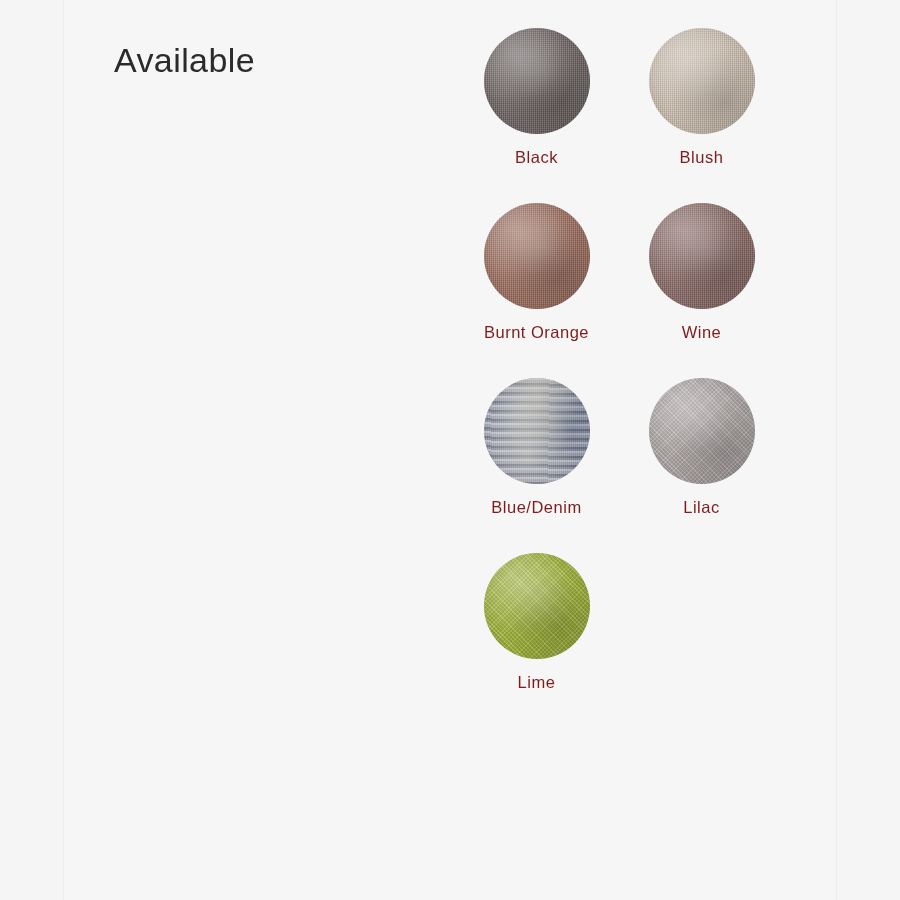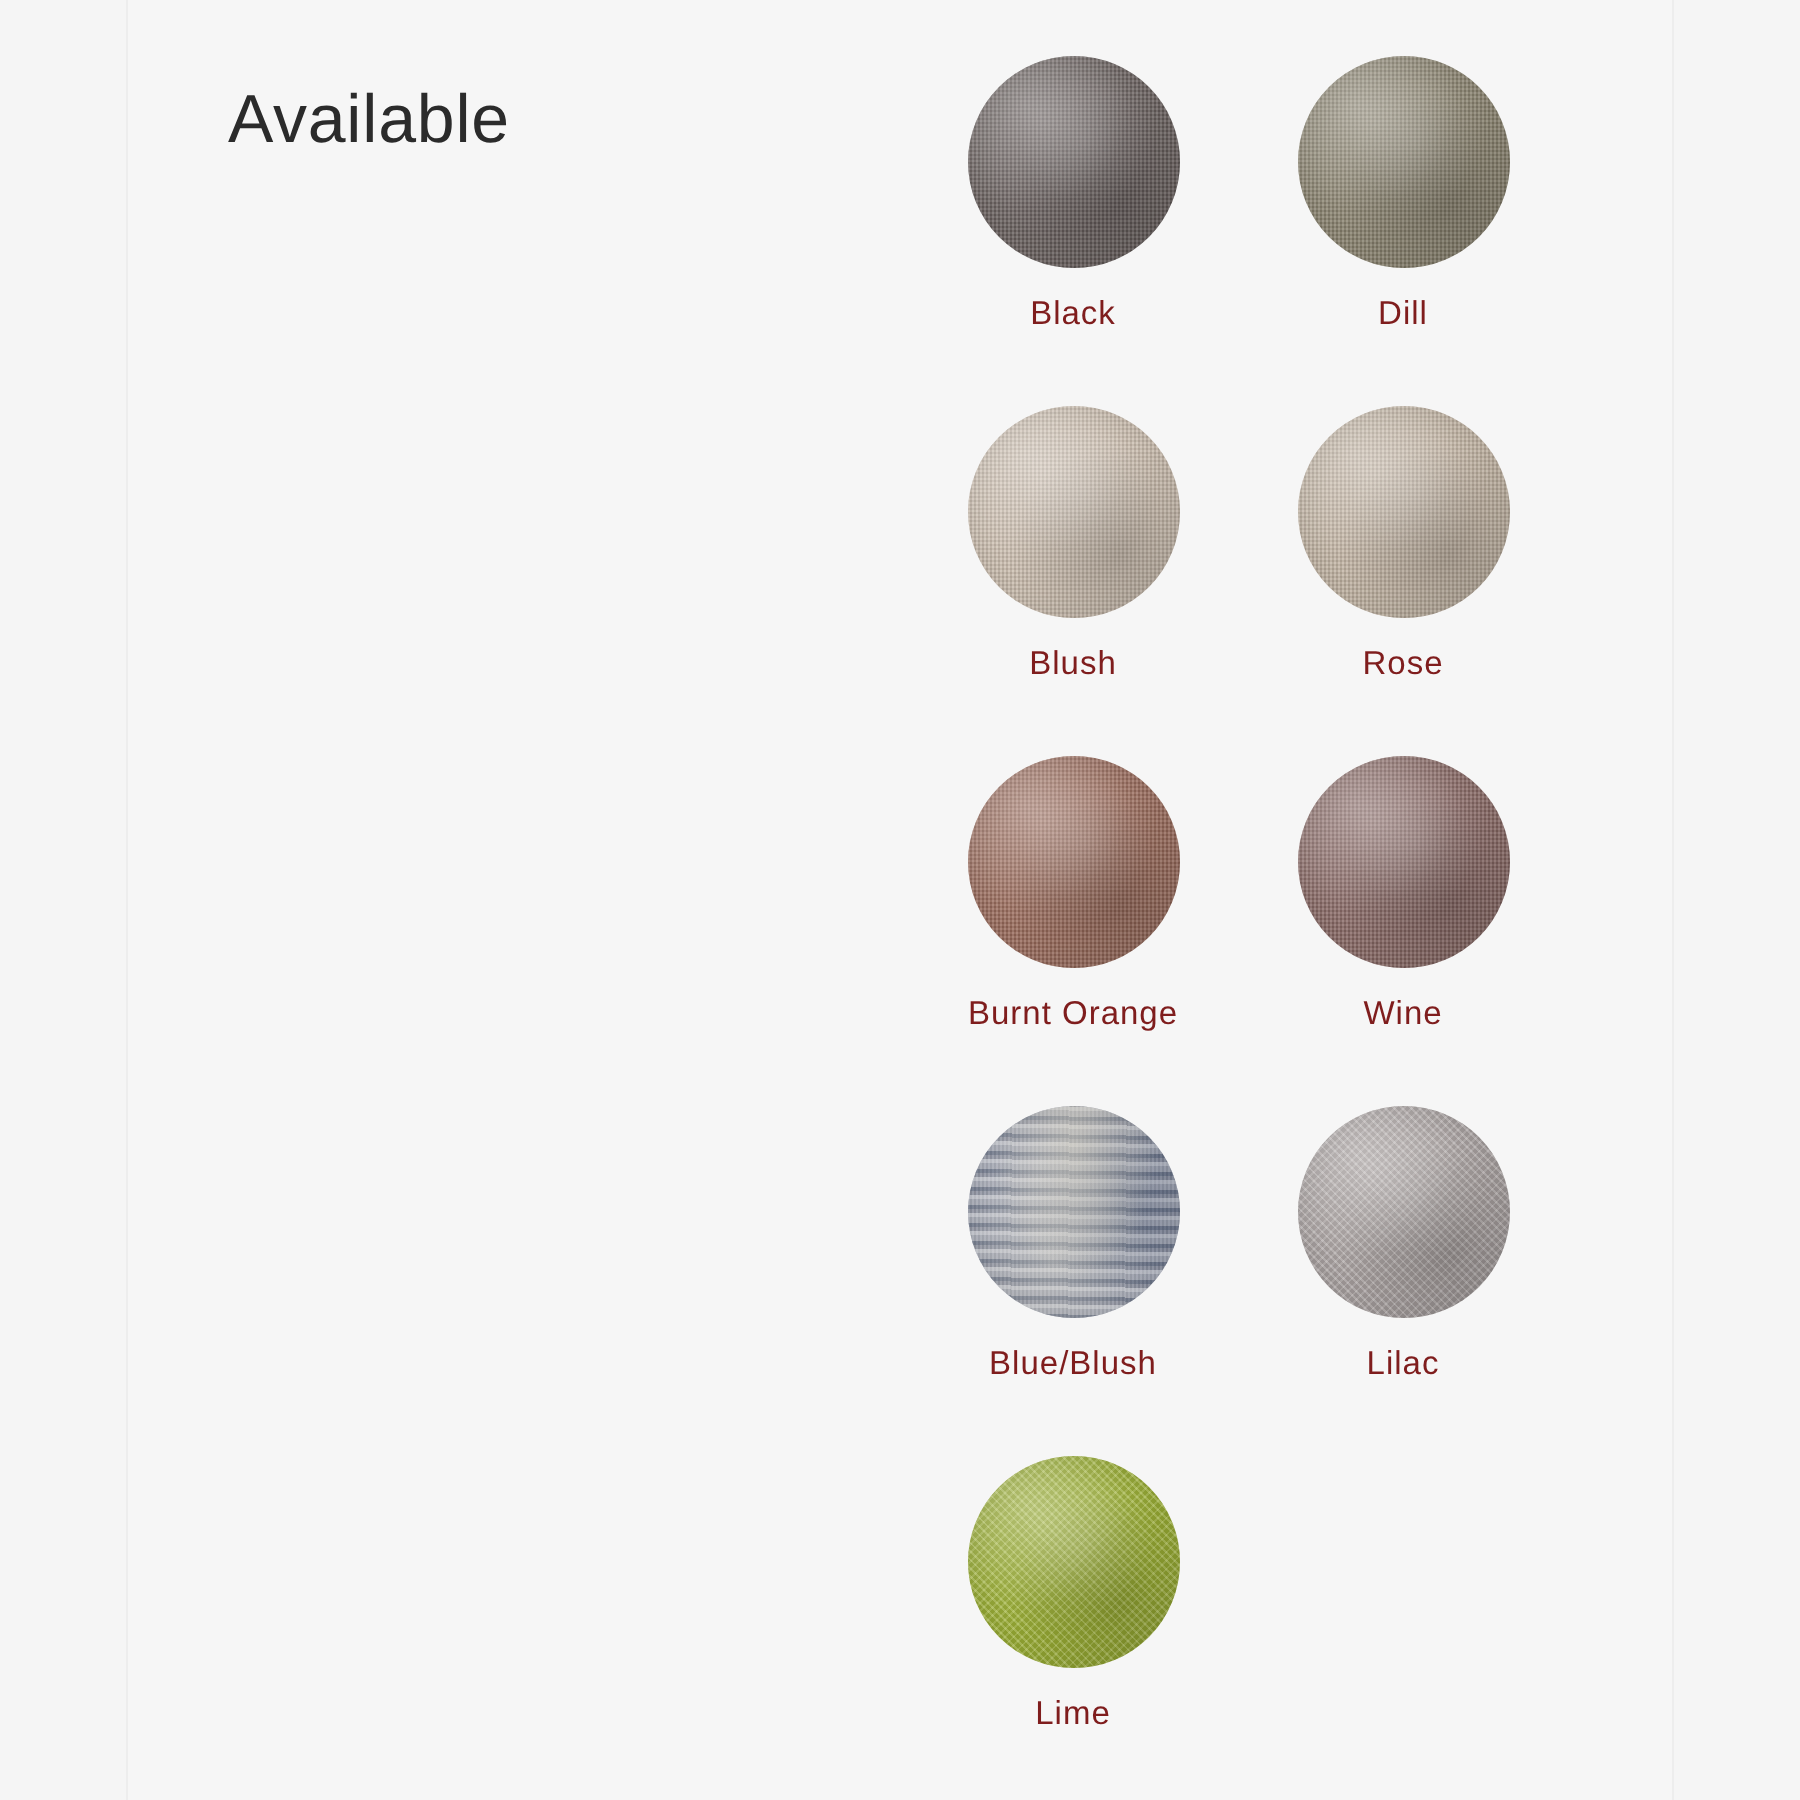--- a/index.html
+++ b/index.html
@@ -176,44 +176,28 @@
     <div class="swatch-grid">
         <div class="swatch-cell">
           <div class="swatch-disc" style="background-color: rgb(107, 98, 96);">
             <span class="weave"></span>
             <span class="mottle"></span>
             <span class="sheen"></span>
           </div>
           <div class="swatch-label">Black</div>
         </div>
         <div class="swatch-cell">
-          <div class="swatch-disc" style="background-color: rgb(139, 132, 112);">
-            <span class="weave"></span>
-            <span class="mottle"></span>
-            <span class="sheen"></span>
-          </div>
-          <div class="swatch-label">Dill</div>
-        </div>
-        <div class="swatch-cell">
           <div class="swatch-disc" style="background-color: rgb(205, 191, 176);">
             <span class="weave"></span>
             <span class="mottle"></span>
             <span class="sheen"></span>
           </div>
           <div class="swatch-label">Blush</div>
         </div>
         <div class="swatch-cell">
-          <div class="swatch-disc" style="background-color: rgb(195, 181, 164);">
-            <span class="weave"></span>
-            <span class="mottle"></span>
-            <span class="sheen"></span>
-          </div>
-          <div class="swatch-label">Rose</div>
-        </div>
-        <div class="swatch-cell">
           <div class="swatch-disc" style="background-color: rgb(156, 109, 93);">
             <span class="weave"></span>
             <span class="mottle"></span>
             <span class="sheen"></span>
           </div>
           <div class="swatch-label">Burnt Orange</div>
         </div>
         <div class="swatch-cell">
           <div class="swatch-disc" style="background-color: rgb(138, 106, 102);">
             <span class="weave"></span>
@@ -221,21 +205,21 @@
             <span class="sheen"></span>
           </div>
           <div class="swatch-label">Wine</div>
         </div>
         <div class="swatch-cell">
           <div class="swatch-disc striated" style="background-color: rgb(140, 145, 160);">
             <span class="weave"></span>
             <span class="mottle"></span>
             <span class="sheen"></span>
           </div>
-          <div class="swatch-label">Blue/Blush</div>
+          <div class="swatch-label">Blue/Denim</div>
         </div>
         <div class="swatch-cell">
           <div class="swatch-disc hatched" style="background-color: rgb(170, 163, 162);">
             <span class="weave"></span>
             <span class="mottle"></span>
             <span class="sheen"></span>
           </div>
           <div class="swatch-label">Lilac</div>
         </div>
         <div class="swatch-cell">

